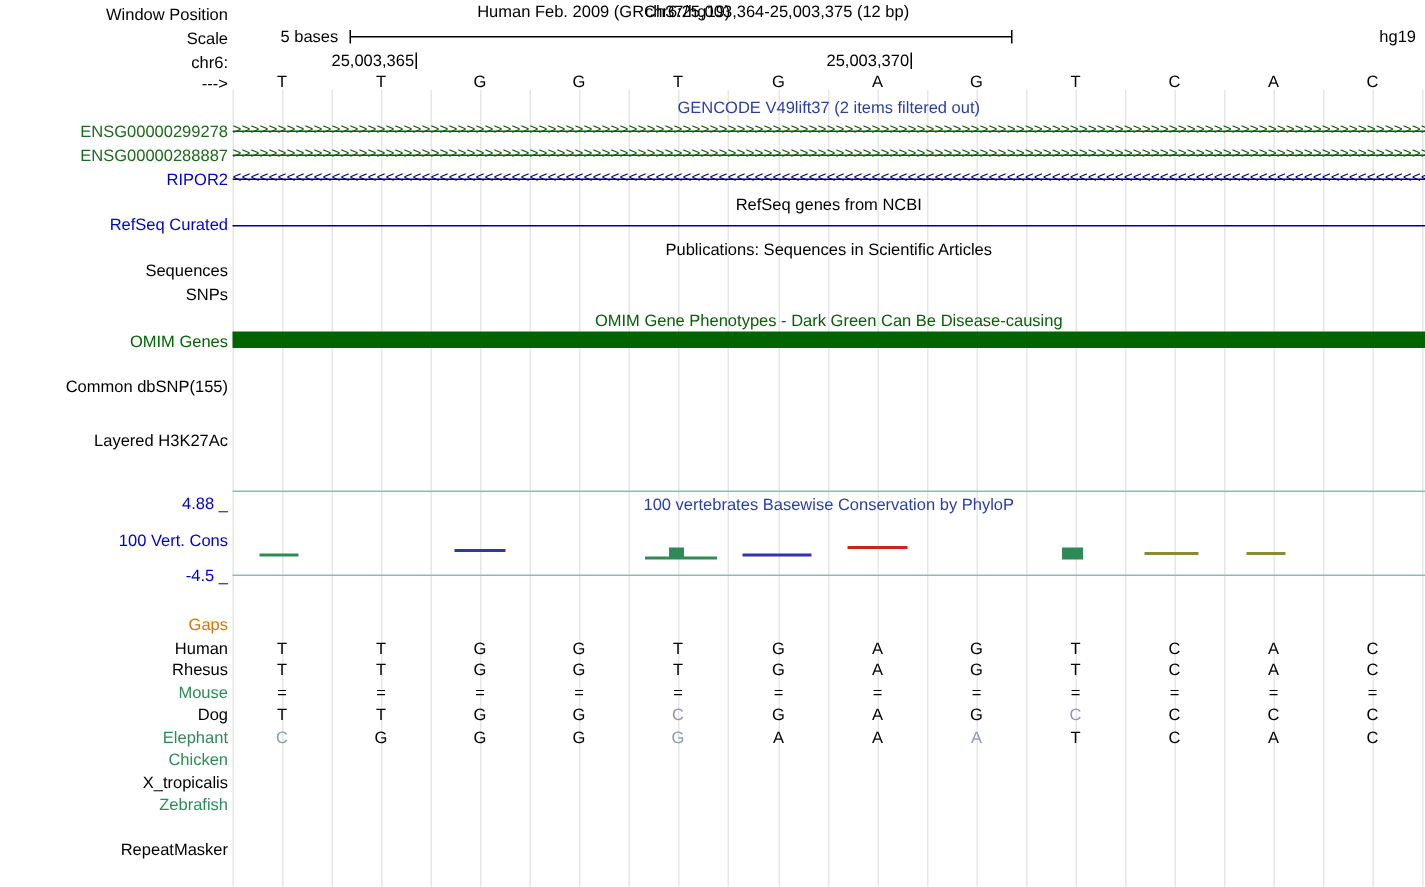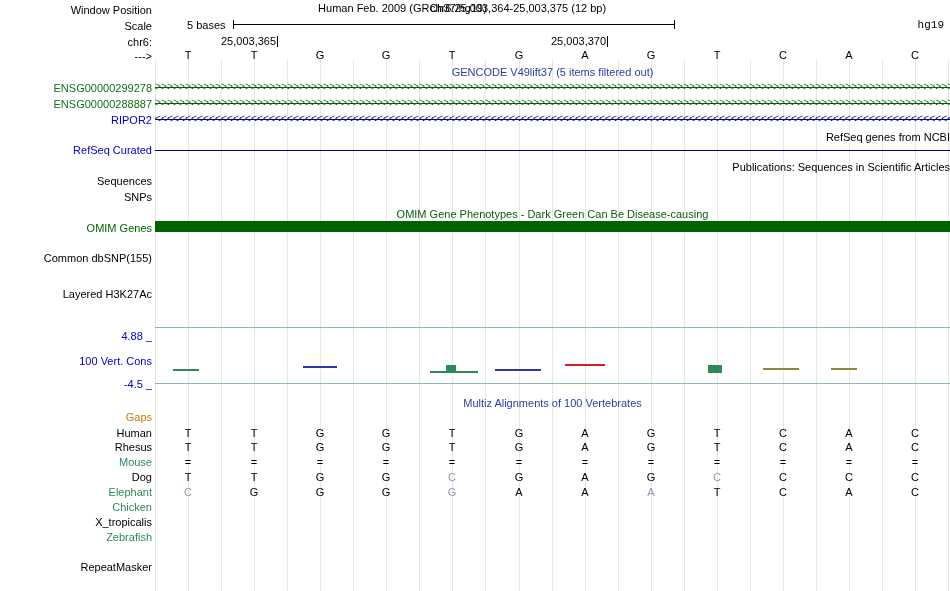--- a/index.html
+++ b/index.html
@@ -67,21 +67,21 @@
   }
   .centertext {
     position: absolute;
     width: 795px;
     text-align: center;
     white-space: nowrap;
     font-size: 11px;
   }
   .centertext.blue { color: #2b3fa0; }
   .centertext.dgreen { color: #0a5c0a; }
-  .centertext.black { color: #000; text-align: right; }
+  .centertext.black { color: #000; }
 
   
   .toptitle {
     position: absolute;
     width: 795px;
     text-align: center;
     font-size: 11px;
     color: #000;
   }
   .scalebar {
@@ -99,21 +99,20 @@
   .scalelabel {
     position: absolute;
     font-size: 11px;
     color: #000;
     white-space: nowrap;
   }
   .hg19lbl {
     position: absolute;
     right: 0;
     font-size: 11px;
-    font-family: Liberation Mono, monospace;
   }
   .posmark {
     position: absolute;
     font-size: 11px;
     white-space: nowrap;
     color: #000;
   }
   .posmark .tick {
     display: inline-block;
     width: 1px;
@@ -287,21 +286,21 @@
       <div class="basechar" style="top:49px; left:290px">T</div>
       <div class="basechar" style="top:49px; left:357px">G</div>
       <div class="basechar" style="top:49px; left:423px">A</div>
       <div class="basechar" style="top:49px; left:489px">G</div>
       <div class="basechar" style="top:49px; left:555px">T</div>
       <div class="basechar" style="top:49px; left:621px">C</div>
       <div class="basechar" style="top:49px; left:687px">A</div>
       <div class="basechar" style="top:49px; left:753px">C</div>
     </div>
 
-    <div class="centertext blue" style="top:66px">GENCODE V49lift37 (5 items filtered out)</div>
+    <div class="centertext blue" style="top:66px">GENCODE V49lift37 (2 items filtered out)</div>
 
     <div class="genetrack" style="top:82px">
       <div class="line"></div>
       <span class="arrows">&gt;&gt;&gt;&gt;&gt;&gt;&gt;&gt;&gt;&gt;&gt;&gt;&gt;&gt;&gt;&gt;&gt;&gt;&gt;&gt;&gt;&gt;&gt;&gt;&gt;&gt;&gt;&gt;&gt;&gt;&gt;&gt;&gt;&gt;&gt;&gt;&gt;&gt;&gt;&gt;&gt;&gt;&gt;&gt;&gt;&gt;&gt;&gt;&gt;&gt;&gt;&gt;&gt;&gt;&gt;&gt;&gt;&gt;&gt;&gt;&gt;&gt;&gt;&gt;&gt;&gt;&gt;&gt;&gt;&gt;&gt;&gt;&gt;&gt;&gt;&gt;&gt;&gt;&gt;&gt;&gt;&gt;&gt;&gt;&gt;&gt;&gt;&gt;&gt;&gt;&gt;&gt;&gt;&gt;&gt;&gt;&gt;&gt;&gt;&gt;&gt;&gt;&gt;&gt;&gt;&gt;&gt;&gt;&gt;&gt;&gt;&gt;&gt;&gt;&gt;&gt;&gt;&gt;&gt;&gt;&gt;&gt;&gt;&gt;&gt;&gt;&gt;&gt;&gt;&gt;&gt;&gt;&gt;&gt;&gt;&gt;&gt;&gt;&gt;&gt;&gt;&gt;&gt;&gt;&gt;&gt;&gt;&gt;&gt;&gt;&gt;&gt;&gt;&gt;&gt;&gt;&gt;&gt;&gt;&gt;&gt;&gt;</span>
     </div>
     <div class="genetrack" style="top:98px">
       <div class="line"></div>
       <span class="arrows">&gt;&gt;&gt;&gt;&gt;&gt;&gt;&gt;&gt;&gt;&gt;&gt;&gt;&gt;&gt;&gt;&gt;&gt;&gt;&gt;&gt;&gt;&gt;&gt;&gt;&gt;&gt;&gt;&gt;&gt;&gt;&gt;&gt;&gt;&gt;&gt;&gt;&gt;&gt;&gt;&gt;&gt;&gt;&gt;&gt;&gt;&gt;&gt;&gt;&gt;&gt;&gt;&gt;&gt;&gt;&gt;&gt;&gt;&gt;&gt;&gt;&gt;&gt;&gt;&gt;&gt;&gt;&gt;&gt;&gt;&gt;&gt;&gt;&gt;&gt;&gt;&gt;&gt;&gt;&gt;&gt;&gt;&gt;&gt;&gt;&gt;&gt;&gt;&gt;&gt;&gt;&gt;&gt;&gt;&gt;&gt;&gt;&gt;&gt;&gt;&gt;&gt;&gt;&gt;&gt;&gt;&gt;&gt;&gt;&gt;&gt;&gt;&gt;&gt;&gt;&gt;&gt;&gt;&gt;&gt;&gt;&gt;&gt;&gt;&gt;&gt;&gt;&gt;&gt;&gt;&gt;&gt;&gt;&gt;&gt;&gt;&gt;&gt;&gt;&gt;&gt;&gt;&gt;&gt;&gt;&gt;&gt;&gt;&gt;&gt;&gt;&gt;&gt;&gt;&gt;&gt;&gt;&gt;&gt;&gt;&gt;&gt;</span>
     </div>
     <div class="genetrack navy" style="top:114px">
@@ -313,36 +312,36 @@
     <div class="hrule" style="top:150px"></div>
 
     <div class="centertext dgreen" style="top:208px">OMIM Gene Phenotypes - Dark Green Can Be Disease-causing</div>
 
     <div class="centertext black" style="top:161px">Publications: Sequences in Scientific Articles</div>
     <div class="omimbar" style="top:221px"></div>
 
 
 
     <div class="phylo-axis" style="top:327px"></div>
+    <div class="centertext blue" style="top:331px">100 vertebrates Basewise Conservation by PhyloP</div>
     <div class="phylo-axis" style="top:383px"></div>
 
     <div>
       <div class="consblock" style="left:18px;  top:369px; width:26px; height:2px; background:#2e8b57"></div>
       <div class="consblock" style="left:148px; top:366px; width:34px; height:2px; background:#3333aa"></div>
       <div class="consblock" style="left:275px; top:371px; width:16px; height:2px; background:#2e8b57"></div>
       <div class="consblock" style="left:291px; top:365px; width:10px; height:8px; background:#2e8b57"></div>
       <div class="consblock" style="left:301px; top:371px; width:22px; height:2px; background:#2e8b57"></div>
       <div class="consblock" style="left:340px; top:369px; width:46px; height:2px; background:#3333aa"></div>
       <div class="consblock" style="left:410px; top:364px; width:40px; height:2px; background:#cc2222"></div>
       <div class="consblock" style="left:553px; top:365px; width:14px; height:8px; background:#2e8b57"></div>
       <div class="consblock" style="left:608px; top:368px; width:36px; height:2px; background:#8a8a3a"></div>
       <div class="consblock" style="left:676px; top:368px; width:26px; height:2px; background:#8a8a3a"></div>
     </div>
 
-    <div class="centertext blue" style="top:397px">Multiz Alignments of 100 Vertebrates</div>
 
     <div class="alignrow" style="top:427px">
       <div class="alignchar" style="left:26px">T</div>
       <div class="alignchar" style="left:92px">T</div>
       <div class="alignchar" style="left:158px">G</div>
       <div class="alignchar" style="left:224px">G</div>
       <div class="alignchar" style="left:290px">T</div>
       <div class="alignchar" style="left:357px">G</div>
       <div class="alignchar" style="left:423px">A</div>
       <div class="alignchar" style="left:489px">G</div>

